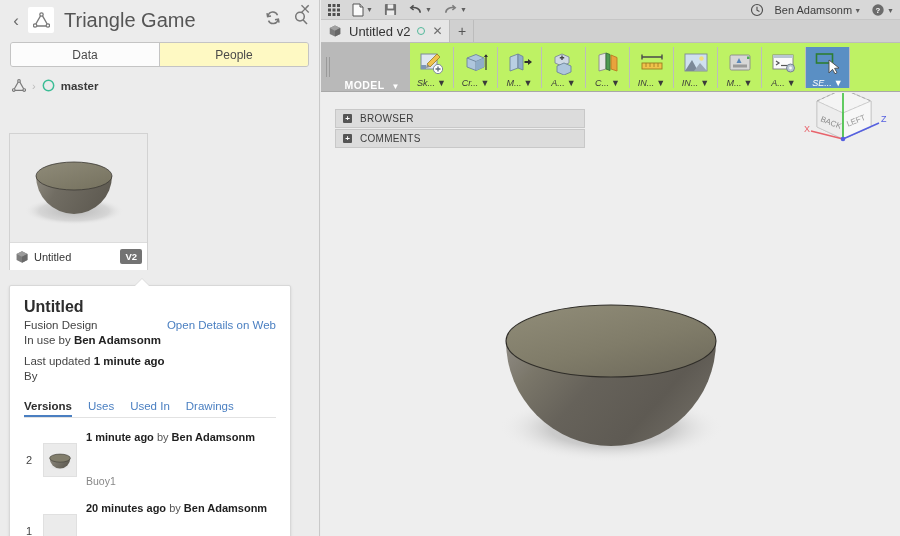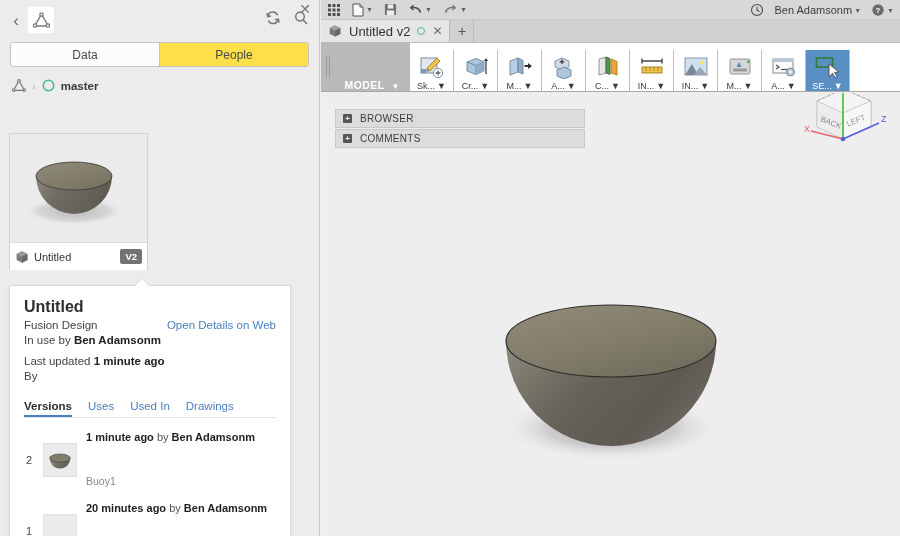--- a/index.html
+++ b/index.html
@@ -47,21 +47,21 @@
 
   
   .seg-tabs {
     display: flex; margin: 2px 10px 0 10px;
     border: 1px solid #c4c4c4; border-radius: 3px; overflow: hidden;
     background: #e4e4e4; height: 25px;
   }
   .seg-tab {
     flex: 1; display: flex; align-items: center; justify-content: center;
     font-size: 12px; color: #4a4a4a; cursor: pointer;
-    background: #fde047;
+    background: #fef9c3;
   }
   .seg-tab.active { background: #fcfcfc; }
   .seg-tab + .seg-tab { border-left: 1px solid #c4c4c4; }
 
   
   .action-row {
     display: flex; align-items: center;
     margin: 10px 10px 0 10px; height: 26px; gap: 0;
   }
   .btn {
@@ -211,21 +211,21 @@
   }
   .grip-line { width: 1px; height: 20px; background: #9a9a9a; }
   .model-dd {
     display: flex; align-items: flex-end; justify-content: center; gap: 7px;
     width: 76px; cursor: pointer;
   }
   .model-dd-label {
     font-size: 10.5px; font-weight: bold; color: #fff; letter-spacing: .4px;
   }
   .ribbon-tools {
-    display: flex; align-items: flex-end; background: #ffffff; flex: 1;
+    display: flex; align-items: center; background: #bef264; flex: 1; font-style: italic;
   }
   .rtool {
     width: 44px; display: flex; flex-direction: column; align-items: center;
     justify-content: flex-start; padding-top: 3px; cursor: pointer;
     border-right: 1px solid #bdbdbd;
   }
   .rtool.selected { background: #5a8fc4; }
   .rtool-icon {
     width: 30px; height: 27px; display: flex;
     align-items: center; justify-content: center;
@@ -270,20 +270,21 @@
     <div class="lp-header">
       <div class="back-chevron">‹</div>
       <div class="hub-logo">
         <svg width="17" height="16" viewBox="0 0 20 18">
           <path d="M10 2 L18 16 L2 16 Z" fill="none" stroke="#7a7a7a" stroke-width="1.6"></path>
           <circle cx="10" cy="2.5" r="2" fill="#fff" stroke="#7a7a7a" stroke-width="1.5"></circle>
           <circle cx="2.5" cy="15.5" r="2" fill="#fff" stroke="#7a7a7a" stroke-width="1.5"></circle>
           <circle cx="17.5" cy="15.5" r="2" fill="#fff" stroke="#7a7a7a" stroke-width="1.5"></circle>
         </svg>
       </div>
+      <div class="hub-title">Triangle Game</div>
       <div class="lp-header-actions">
         <div class="icon-btn">
           <svg width="16" height="16" viewBox="0 0 16 16">
             <path d="M3 6 A5 5 0 0 1 12.5 5.2" fill="none" stroke="#777" stroke-width="1.5"></path>
             <path d="M13 9.5 A5 5 0 0 1 3.5 10.6" fill="none" stroke="#777" stroke-width="1.5"></path>
             <path d="M2 3.2 L2.6 6.6 L6 6" fill="none" stroke="#777" stroke-width="1.5"></path>
             <path d="M14 12.6 L13.4 9.2 L10 9.8" fill="none" stroke="#777" stroke-width="1.5"></path>
           </svg>
         </div>
         <div class="icon-btn">

